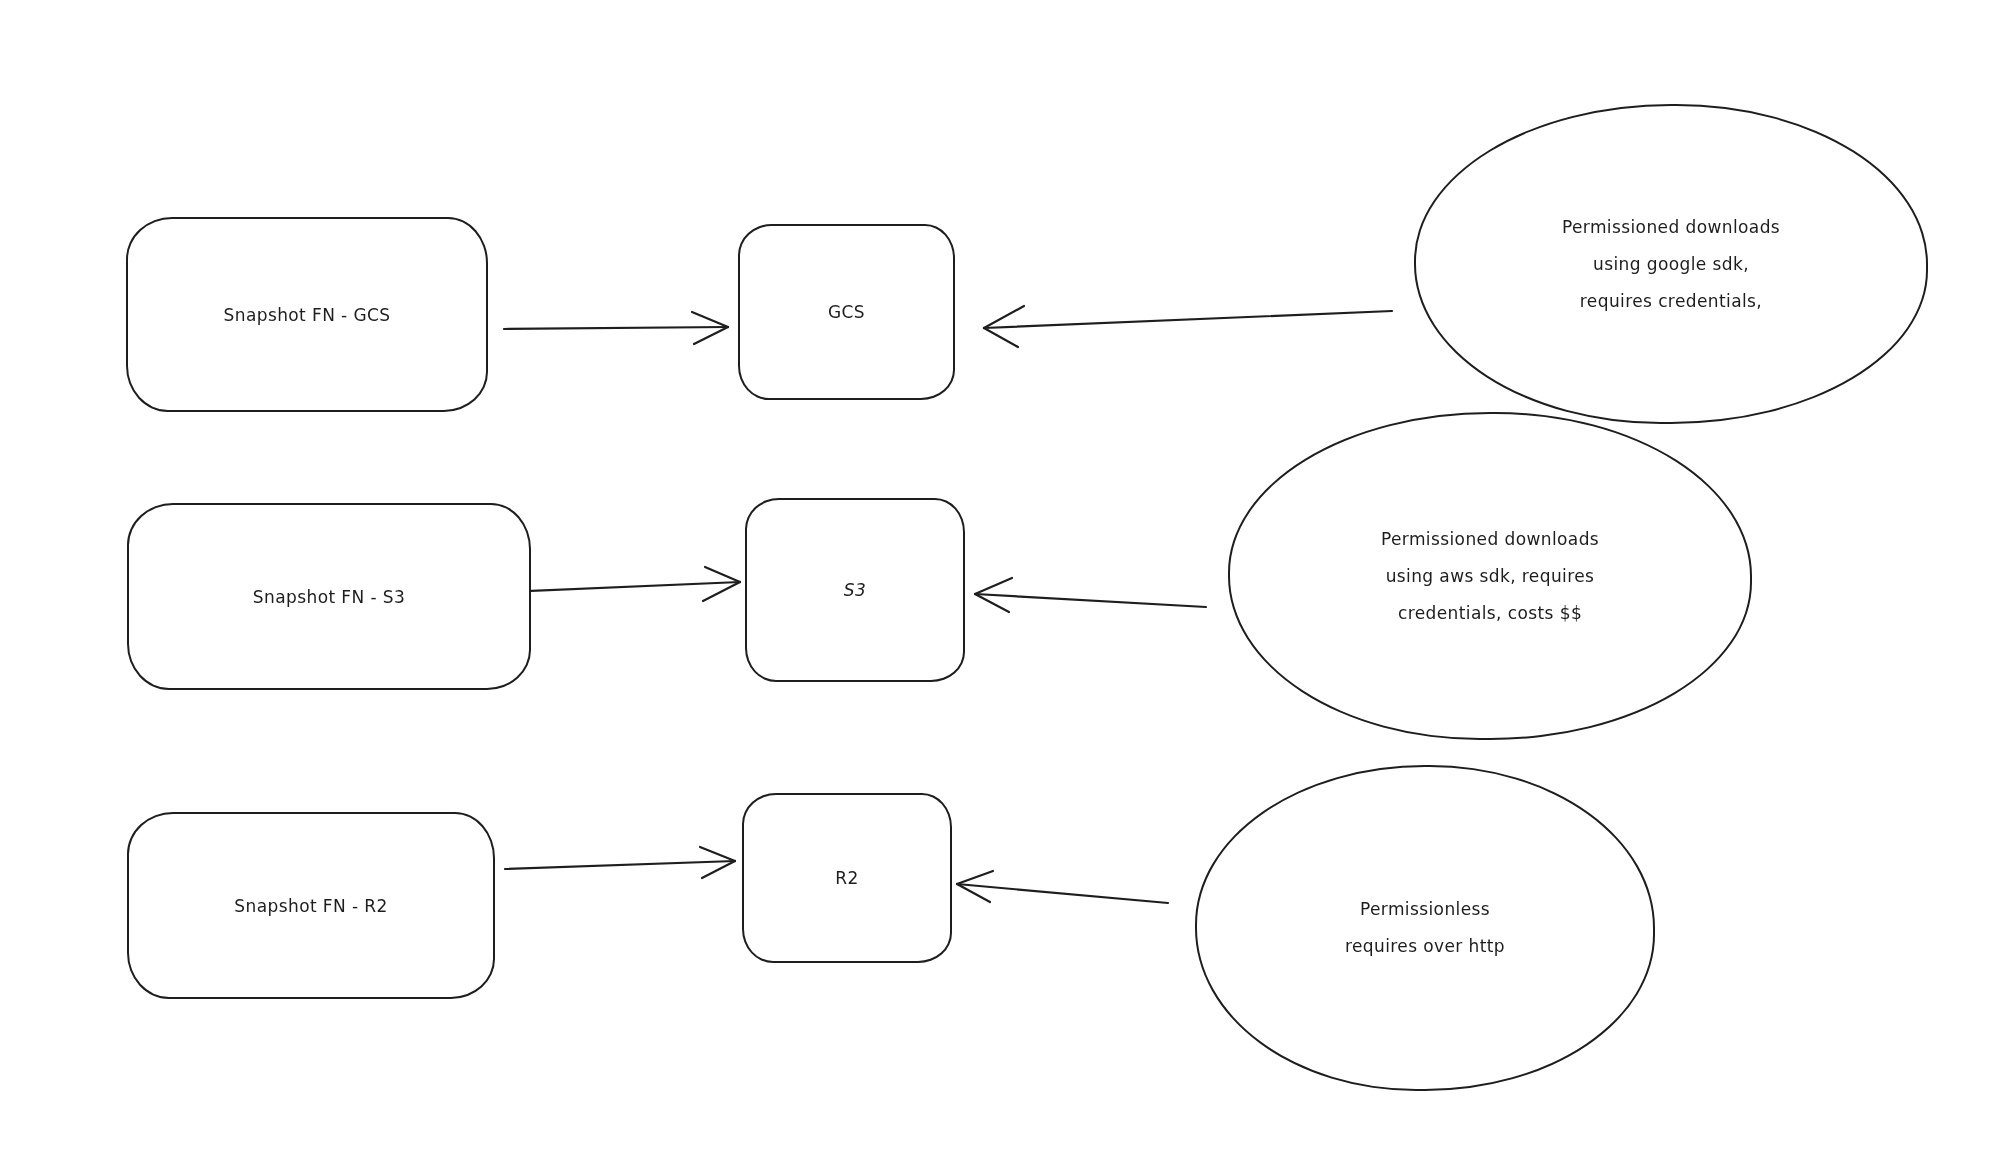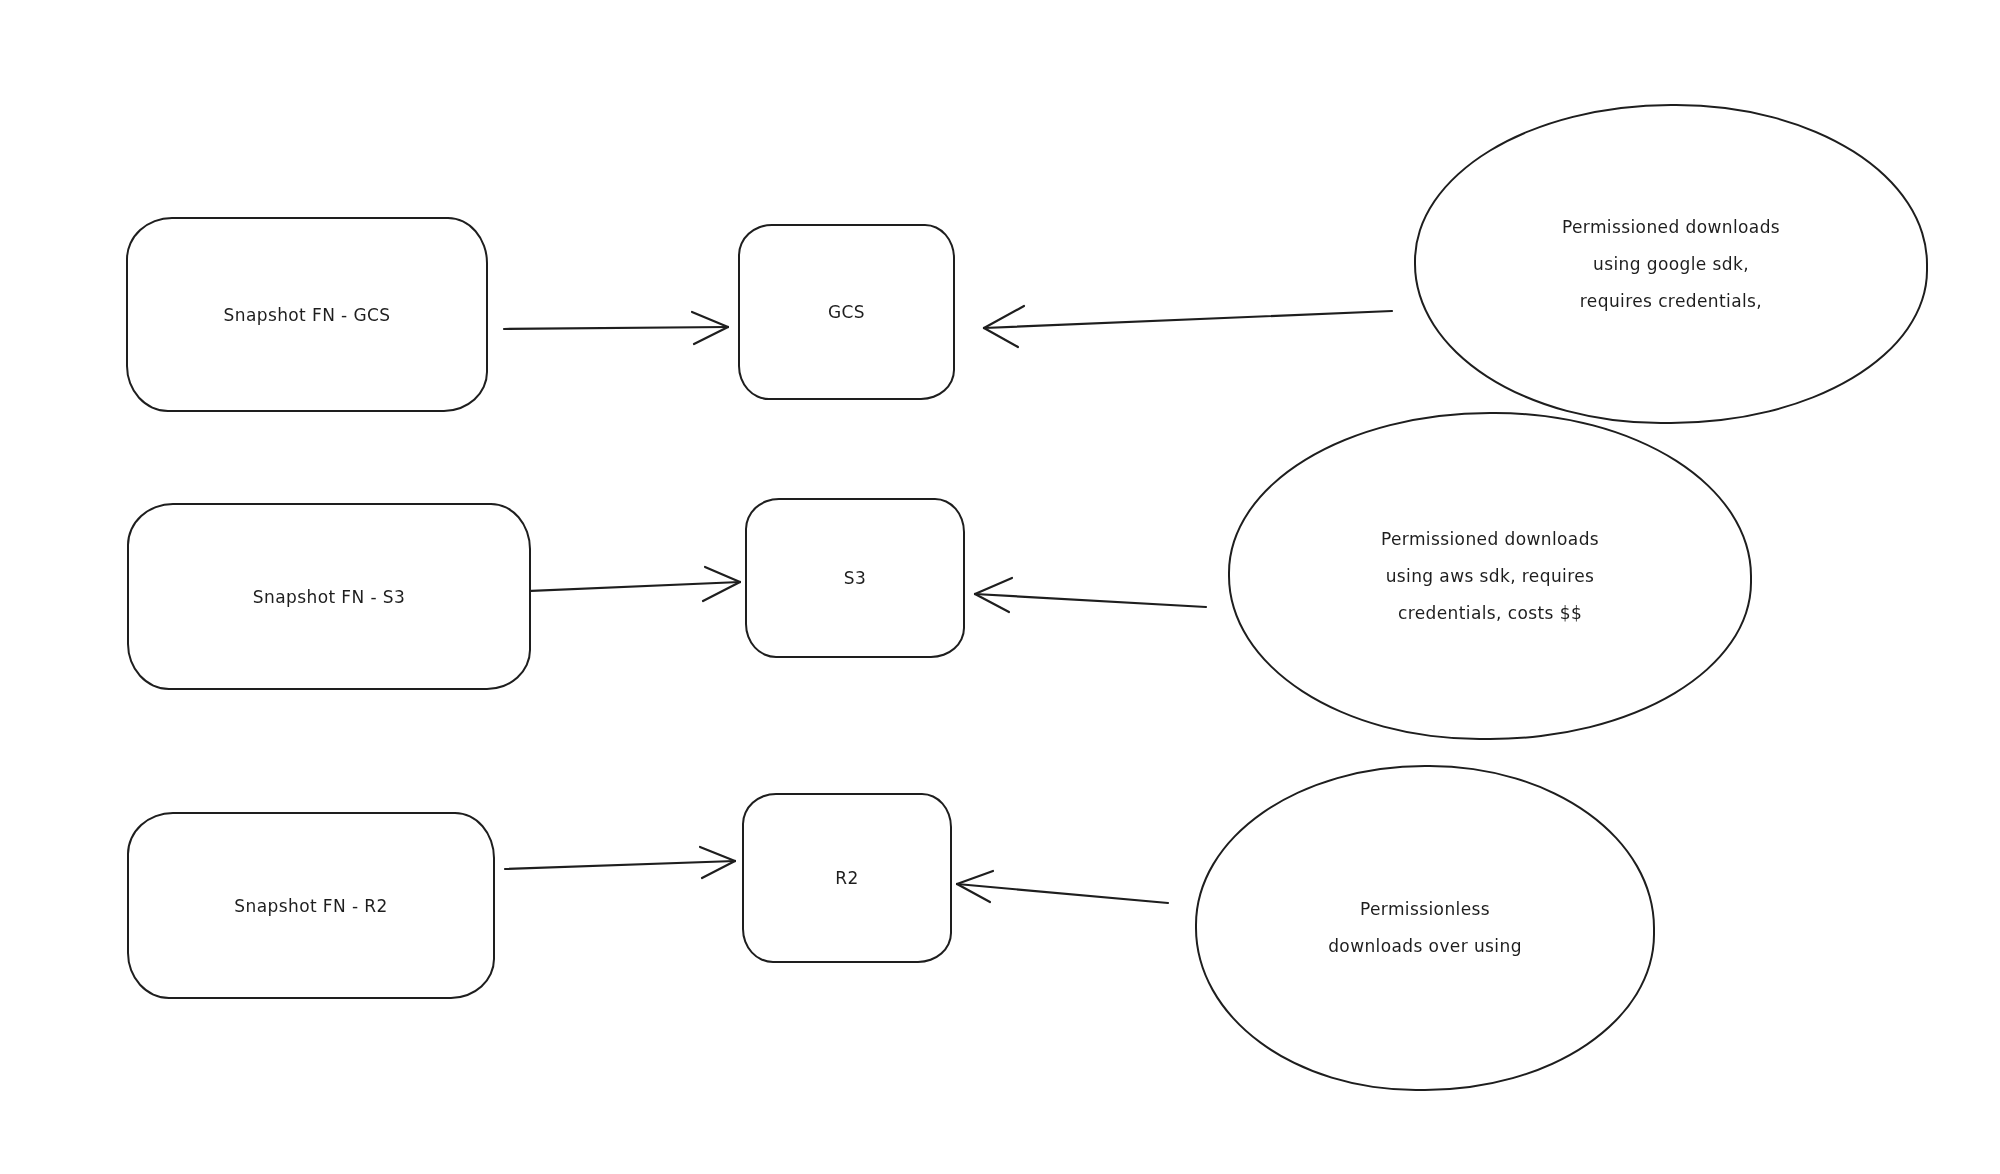--- a/index.html
+++ b/index.html
@@ -34,21 +34,21 @@
   .rect-sm  { border-radius: 34px 30px 34px 31px / 31px 34px 30px 34px; }
   .ellipse  { border-radius: 50% 49% 50% 48% / 49% 50% 48% 50%; background: transparent; }
 
   
   .box-src-1 { left: 126px; top: 217px; width: 362px; height: 195px; }
   .box-tgt-1 { left: 738px; top: 224px; width: 217px; height: 176px; }
   .note-1    { left: 1414px; top: 104px; width: 514px; height: 320px; }
 
   
   .box-src-2 { left: 127px; top: 503px; width: 404px; height: 187px; }
-  .box-tgt-2 { left: 745px; top: 498px; width: 220px; height: 160px; }
+  .box-tgt-2 { left: 745px; top: 498px; width: 220px; height: 184px; font-style: italic; }
   .note-2    { left: 1228px; top: 412px; width: 524px; height: 328px; }
 
   
   .box-src-3 { left: 127px; top: 788px; width: 368px; height: 187px; margin-top: 24px; }
   .box-tgt-3 { left: 742px; top: 793px; width: 210px; height: 170px; }
   .note-3    { left: 1195px; top: 765px; width: 460px; height: 326px; align-items: center; }
 
   .note-lines { display: block; }
   .note-lines .line { line-height: 37px; white-space: nowrap; }
 
@@ -145,18 +145,18 @@
   <div>
     <div class="shape rect-lg box-src-3">
       <span>Snapshot FN - R2</span>
     </div>
     <div class="shape rect-sm box-tgt-3">
       <span>R2</span>
     </div>
     <div class="shape ellipse note-3">
       <div class="note-lines">
         <div class="line">Permissionless</div>
-        <div class="line">downloads over using</div>
+        <div class="line">requires over http</div>
       </div>
     </div>
   </div>
 
 </div>
 
 </body></html>

